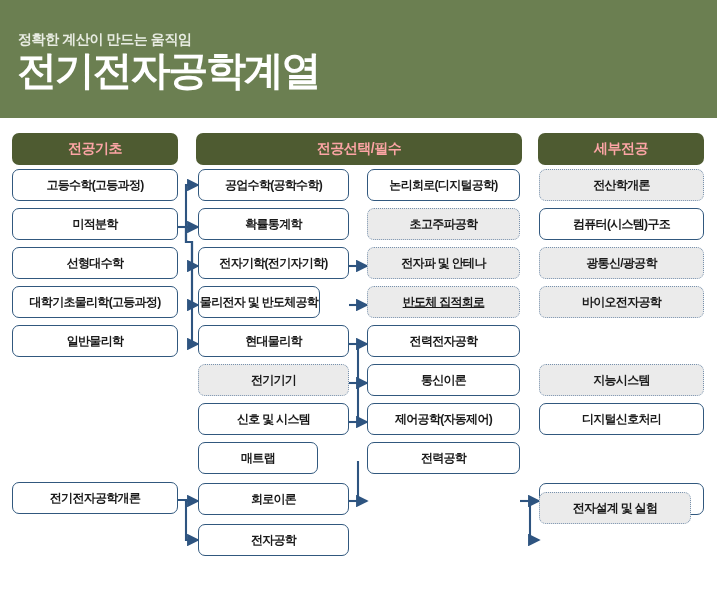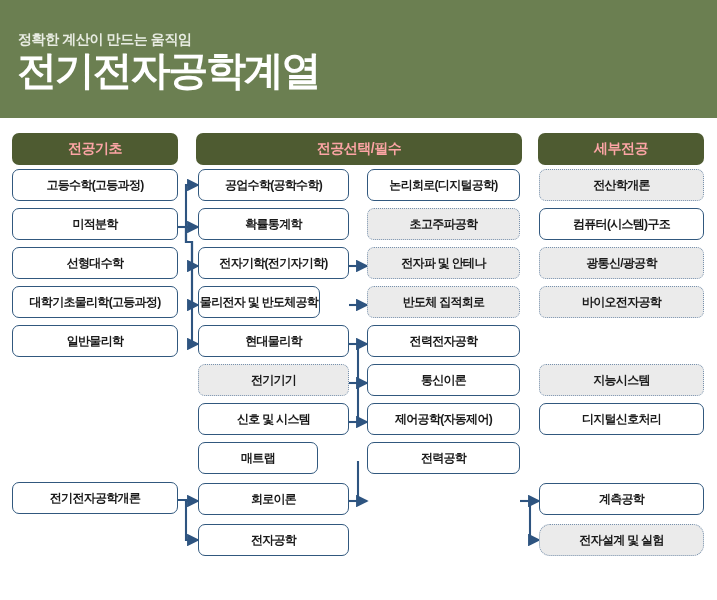--- a/index.html
+++ b/index.html
@@ -119,28 +119,28 @@
   <div class="box" style="left:198px;top:325px;width:151px;">현대물리학</div>
   <div class="box dashed" style="left:198px;top:364px;width:151px;">전기기기</div>
   <div class="box" style="left:198px;top:403px;width:151px;">신호 및 시스템</div>
   <div class="box" style="left:198px;top:442px;width:120px;">매트랩</div>
   <div class="box" style="left:198px;top:483px;width:151px;">회로이론</div>
   <div class="box" style="left:198px;top:524px;width:151px;">전자공학</div>
 
   <div class="box" style="left:367px;top:169px;width:153px;">논리회로(디지털공학)</div>
   <div class="box dashed" style="left:367px;top:208px;width:153px;">초고주파공학</div>
   <div class="box dashed" style="left:367px;top:247px;width:153px;">전자파 및 안테나</div>
-  <div class="box dashed" style="left:367px;top:286px;width:153px;">반도체 집적회로</div>
+  <div class="box dashed" style="left:367px;top:286px;width:153px;text-decoration:underline;">반도체 집적회로</div>
   <div class="box" style="left:367px;top:325px;width:153px;">전력전자공학</div>
   <div class="box" style="left:367px;top:364px;width:153px;">통신이론</div>
   <div class="box" style="left:367px;top:403px;width:153px;">제어공학(자동제어)</div>
   <div class="box" style="left:367px;top:442px;width:153px;">전력공학</div>
 
   <div class="box dashed" style="left:539px;top:169px;width:165px;">전산학개론</div>
   <div class="box" style="left:539px;top:208px;width:165px;">컴퓨터(시스템)구조</div>
   <div class="box dashed" style="left:539px;top:247px;width:165px;">광통신/광공학</div>
   <div class="box dashed" style="left:539px;top:286px;width:165px;">바이오전자공학</div>
   <div class="box dashed" style="left:539px;top:364px;width:165px;">지능시스템</div>
   <div class="box" style="left:539px;top:403px;width:165px;">디지털신호처리</div>
   <div class="box" style="left:539px;top:483px;width:165px;">계측공학</div>
-  <div class="box dashed" style="left:539px;top:524px;width:165px;border-radius:11px;">전자설계 및 실험</div>
+  <div class="box dashed" style="left:539px;top:492px;width:152px;">전자설계 및 실험</div>
 
 </div>
 
 </body></html>

